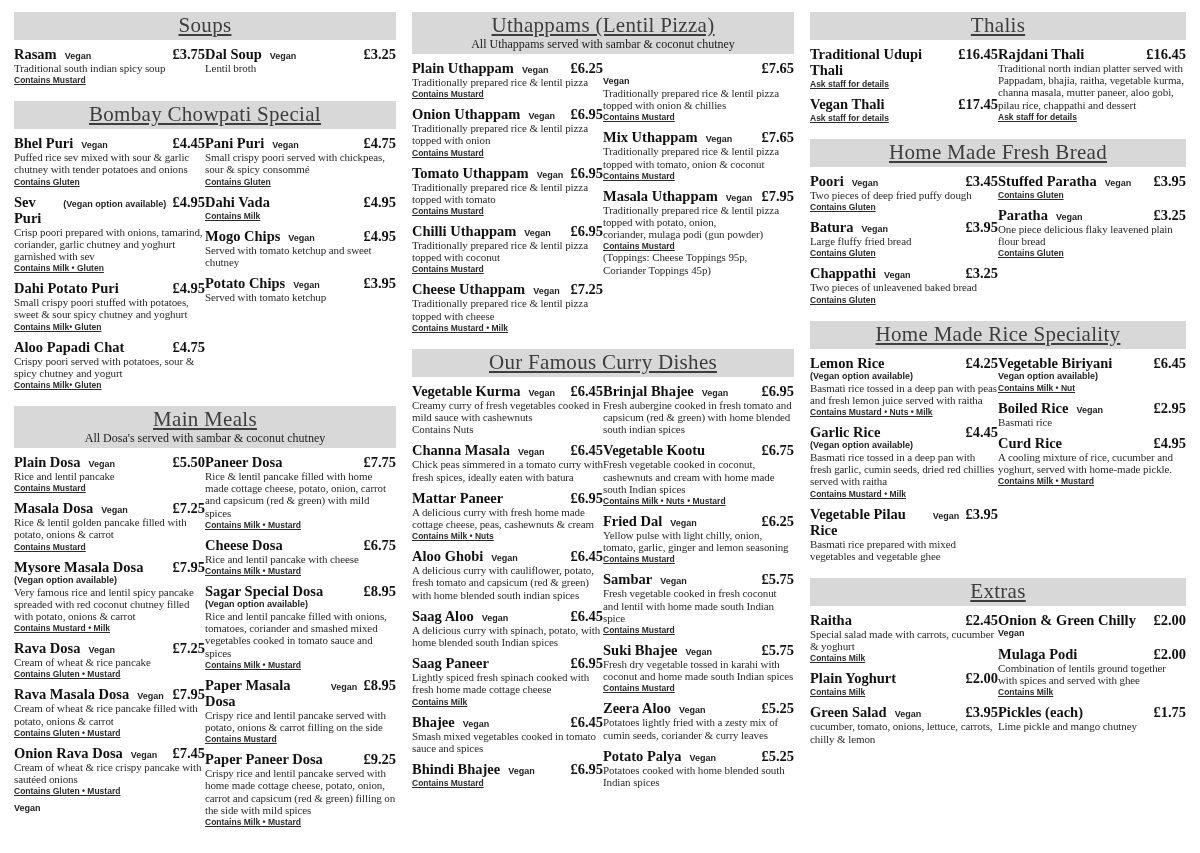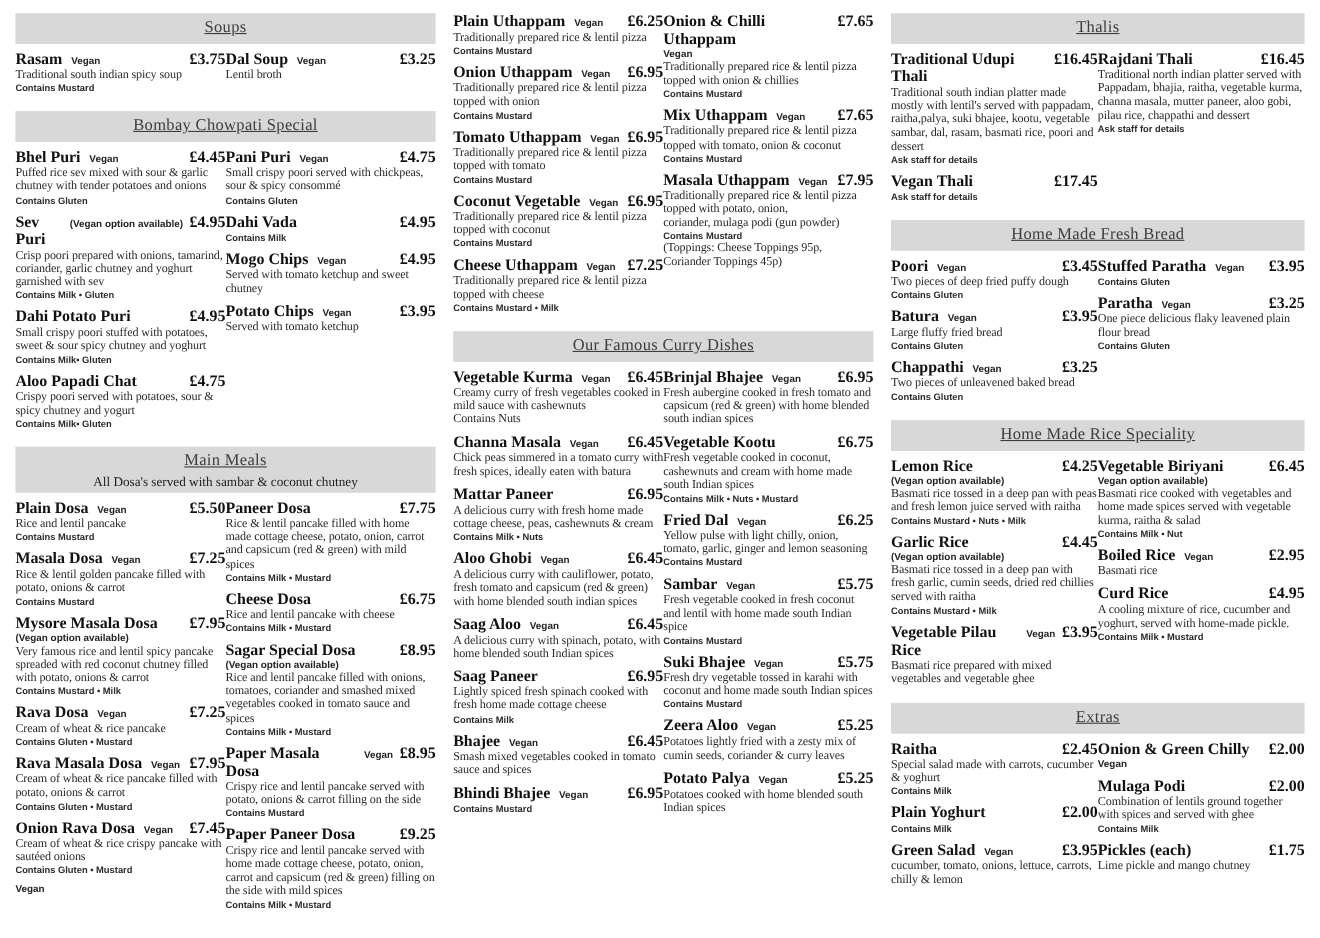--- a/index.html
+++ b/index.html
@@ -3,32 +3,32 @@
 <meta charset="utf-8">
 <style>
   * { margin:0; padding:0; box-sizing:border-box; }
   html,body { width:1200px; height:853px; background:#ffffff; overflow:hidden; }
   body { font-family:"Liberation Serif", serif; color:#1c1c1c; }
   .menu { display:flex; gap:16px; padding:12px 14px 0 14px; }
   .col { width:382px; flex:0 0 382px; }
   .col:last-child { flex-basis:376px; width:376px; }
   .section { margin-bottom:9px; }
   .section-header { background:#d8d8d8; text-align:center; padding:2px 0 3px; margin-bottom:6px; }
-  .section-title { font-size:15px; line-height:23px; color:#3d3d3d; text-decoration:underline; letter-spacing:0.3px; }
+  .section-title { font-size:21px; line-height:23px; color:#3d3d3d; text-decoration:underline; letter-spacing:0.3px; }
   .section-sub { font-size:12px; line-height:14px; color:#1c1c1c; }
   .section-body { display:flex; gap:0; }
   .subcol { flex:1 1 0; min-width:0; }
   .item { margin-bottom:7px; }
   .item-head { display:flex; align-items:baseline; }
   .item-name { font-weight:bold; font-size:14.5px; line-height:16px; color:#111; }
   .tag { font-family:"Liberation Sans", sans-serif; font-weight:bold; font-size:9px; line-height:11px; margin-left:8px; color:#222; white-space:nowrap; }
   .subtag { font-family:"Liberation Sans", sans-serif; font-weight:bold; font-size:9px; line-height:11px; color:#222; }
   .price { margin-left:auto; font-weight:bold; font-size:14.5px; line-height:16px; color:#111; white-space:nowrap; padding-left:6px; }
   .desc { font-size:11px; line-height:12.2px; letter-spacing:-0.1px; color:#2a2a2a; white-space:pre-line; }
-  .contains { font-family:"Liberation Sans", sans-serif; font-weight:bold; font-size:8.5px; line-height:10px; margin-top:1px; color:#2b2b2b; }
+  .contains { font-family:"Liberation Sans", sans-serif; font-weight:bold; font-size:8.5px; line-height:10px; margin-top:1px; color:#2b2b2b;text-decoration:underline; }
   .note { font-size:11px; line-height:12.2px; letter-spacing:-0.1px; color:#2a2a2a; white-space:pre-line; }
 </style>
 </head>
 <body>
 
 <div class="menu" id="menu">
     <div class="col">
       <section class="section">
         <div class="section-header">
           <div class="section-title">Soups</div>
@@ -241,20 +241,24 @@
               </div>
               <div class="desc">Crispy rice and lentil pancake served with home made cottage cheese, potato, onion, carrot and capsicum (red &amp; green) filling on the side with mild spices</div>
               <div class="contains">Contains Milk • Mustard</div>
             </div>
           </div>
         </div>
       </section>
     </div>
     <div class="col">
       <section class="section">
+        <div class="section-header">
+          <div class="section-title">Uthappams (Lentil Pizza)</div>
+          <div class="section-sub">All Uthappams served with sambar &amp; coconut chutney</div>
+        </div>
         <div class="section-body">
           <div class="subcol">
             <div class="item">
               <div class="item-head">
                 <span class="item-name">Plain Uthappam</span>
                 <span class="tag">Vegan</span>
                 <span class="price">£6.25</span>
               </div>
               <div class="desc">Traditionally prepared rice &amp; lentil pizza</div>
               <div class="contains">Contains Mustard</div>
@@ -272,41 +276,40 @@
               <div class="item-head">
                 <span class="item-name">Tomato Uthappam</span>
                 <span class="tag">Vegan</span>
                 <span class="price">£6.95</span>
               </div>
               <div class="desc">Traditionally prepared rice &amp; lentil pizza topped with tomato</div>
               <div class="contains">Contains Mustard</div>
             </div>
             <div class="item">
               <div class="item-head">
-                <span class="item-name">Coconut Vegetable</span>
+                <span class="item-name">Chilli Uthappam</span>
                 <span class="tag">Vegan</span>
                 <span class="price">£6.95</span>
               </div>
               <div class="desc">Traditionally prepared rice &amp; lentil pizza topped with coconut</div>
               <div class="contains">Contains Mustard</div>
             </div>
             <div class="item">
               <div class="item-head">
                 <span class="item-name">Cheese Uthappam</span>
                 <span class="tag">Vegan</span>
                 <span class="price">£7.25</span>
               </div>
               <div class="desc">Traditionally prepared rice &amp; lentil pizza topped with cheese</div>
               <div class="contains">Contains Mustard • Milk</div>
             </div>
           </div>
           <div class="subcol">
             <div class="item">
               <div class="item-head">
-                <span class="item-name">Onion &amp; Chilli Uthappam</span>
                 <span class="price">£7.65</span>
               </div>
               <div class="subtag">Vegan</div>
               <div class="desc">Traditionally prepared rice &amp; lentil pizza topped with onion &amp; chillies</div>
               <div class="contains">Contains Mustard</div>
             </div>
             <div class="item">
               <div class="item-head">
                 <span class="item-name">Mix Uthappam</span>
                 <span class="tag">Vegan</span>
@@ -471,21 +474,20 @@
         <div class="section-header">
           <div class="section-title">Thalis</div>
         </div>
         <div class="section-body">
           <div class="subcol">
             <div class="item">
               <div class="item-head">
                 <span class="item-name">Traditional Udupi Thali</span>
                 <span class="price">£16.45</span>
               </div>
-              <div class="desc">Traditional south indian platter made mostly with lentil's served with pappadam, raitha,palya, suki bhajee, kootu, vegetable sambar, dal, rasam, basmati rice, poori and dessert</div>
               <div class="contains">Ask staff for details</div>
             </div>
             <div class="item">
               <div class="item-head">
                 <span class="item-name">Vegan Thali</span>
                 <span class="price">£17.45</span>
               </div>
               <div class="contains">Ask staff for details</div>
             </div>
           </div>
@@ -589,21 +591,20 @@
               <div class="desc">Basmati rice prepared with mixed vegetables and vegetable ghee</div>
             </div>
           </div>
           <div class="subcol">
             <div class="item">
               <div class="item-head">
                 <span class="item-name">Vegetable Biriyani</span>
                 <span class="price">£6.45</span>
               </div>
               <div class="subtag">Vegan option available)</div>
-              <div class="desc">Basmati rice cooked with vegetables and home made spices served with vegetable kurma, raitha &amp; salad</div>
               <div class="contains">Contains Milk • Nut</div>
             </div>
             <div class="item">
               <div class="item-head">
                 <span class="item-name">Boiled Rice</span>
                 <span class="tag">Vegan</span>
                 <span class="price">£2.95</span>
               </div>
               <div class="desc">Basmati rice</div>
             </div>

